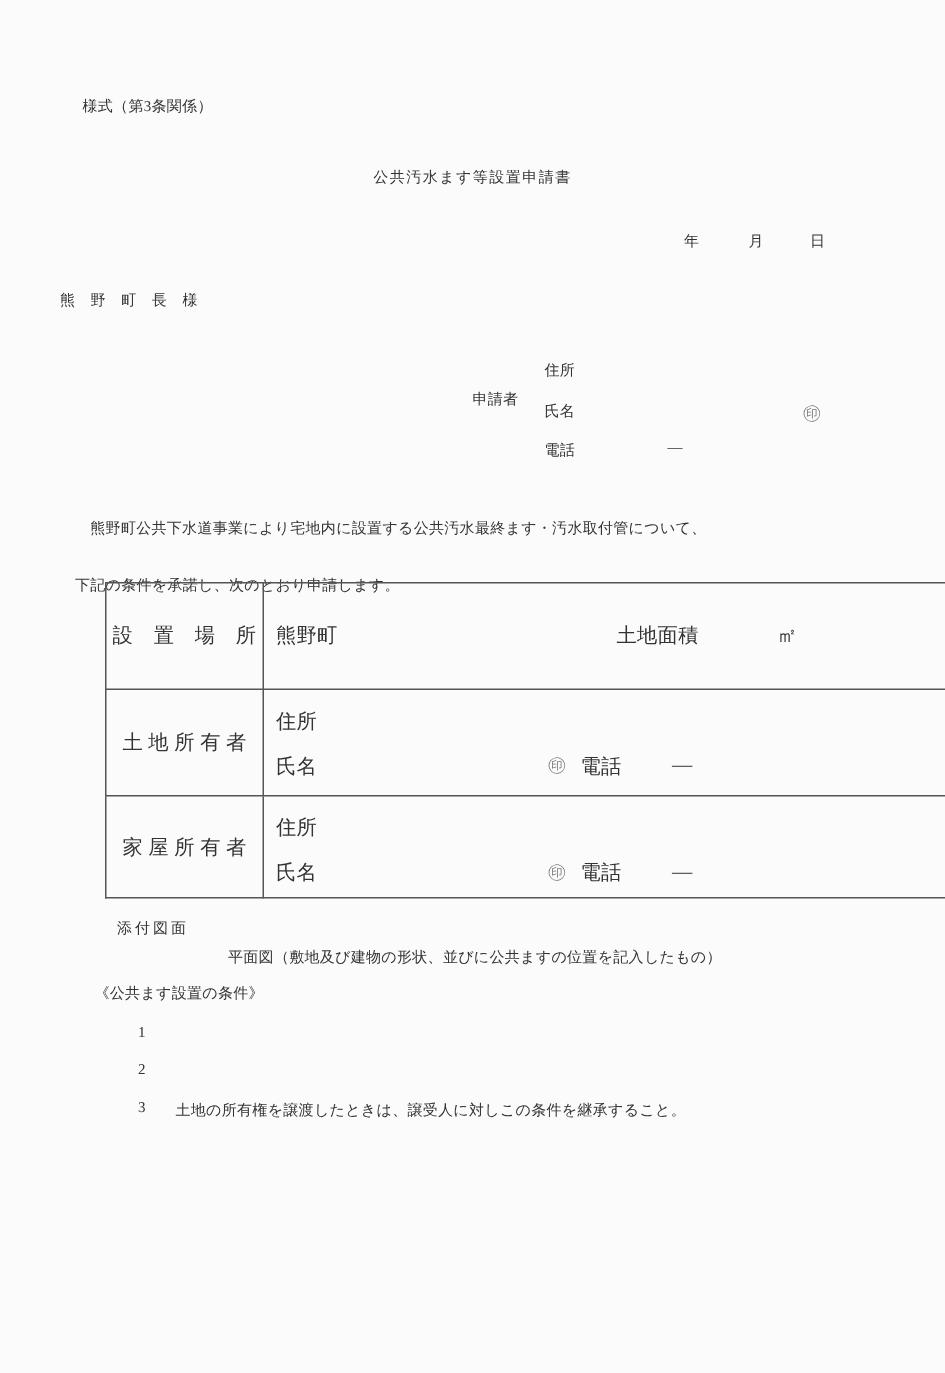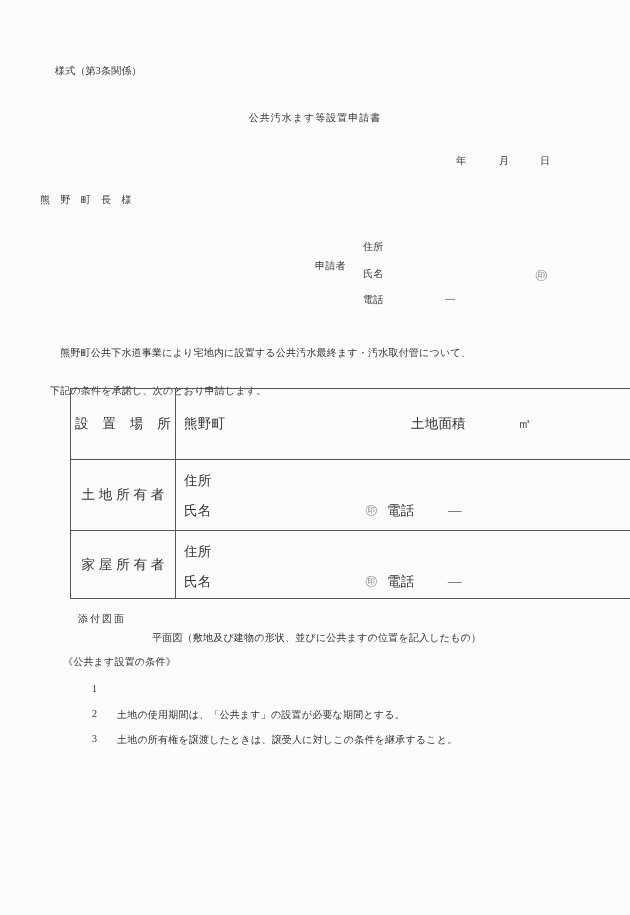--- a/index.html
+++ b/index.html
@@ -136,18 +136,17 @@
   <span class="abs txt val">平面図（敷地及び建物の形状、並びに公共ますの位置を記入したもの）</span>
 </div>
 
 <div class="abs txt cond-head">《公共ます設置の条件》</div>
 
 <div class="cond-item ci1">
   <span class="txt num">1</span>
 </div>
 <div class="cond-item ci2">
   <span class="txt num">2</span>
-  <span class="txt body">土地の使用期間は、「公共ます」の設置が必要な期間とする。</span>
 </div>
 <div class="cond-item ci3">
   <span class="txt num">3</span>
   <span class="txt body">土地の所有権を譲渡したときは、譲受人に対しこの条件を継承すること。</span>
 </div>
 
 </body></html>

